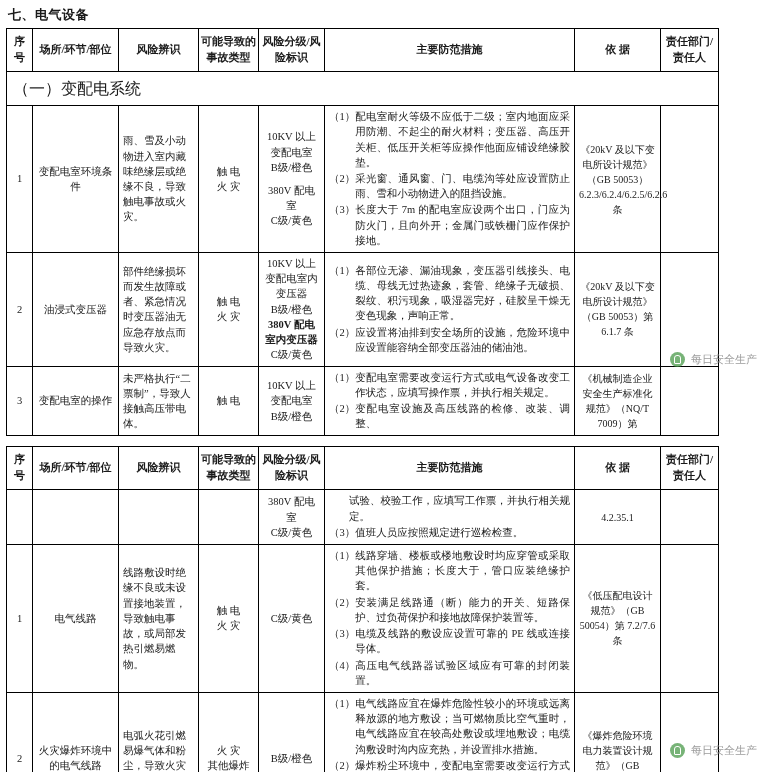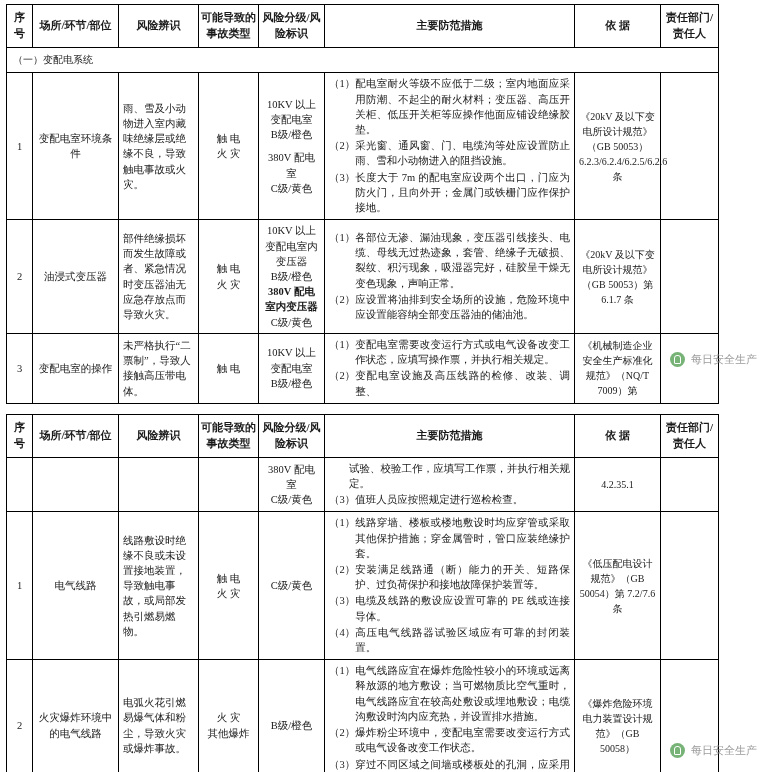--- a/index.html
+++ b/index.html
@@ -47,21 +47,21 @@
   .c-no { width: 26px; text-align: center; }
   .c-place { width: 86px; text-align: center; }
   .c-risk { width: 80px; }
   .c-type { width: 60px; text-align: center; }
   .c-grade { width: 66px; text-align: center; }
   .c-measure { width: 250px; }
   .c-basis { width: 86px; text-align: center; }
   .c-dept { width: 58px; text-align: center; }
   .subhead td {
     text-align: left;
-    font-size: 10px;
+    font-size: 16px;
     padding: 5px 6px;
   }
   .center { text-align: center; }
   .measure-list {
     margin: 0;
     padding: 0;
     list-style: none;
   }
   .measure-list li {
     display: flex;
@@ -109,20 +109,21 @@
     border-radius: 3px 3px 1px 1px;
     box-sizing: border-box;
   }
   .basis-cell { font-size: 10px; line-height: 1.5; }
 </style>
 </head>
 <body>
 
 <div class="page">
 
+  <div class="section-title">七、电气设备</div>
 
   <table>
     <colgroup>
       <col class="c-no">
         <col class="c-place">
         <col class="c-risk">
         <col class="c-type">
       <col class="c-grade">
         <col class="c-measure">
         <col class="c-basis">
@@ -289,21 +290,21 @@
         <td class="center">1</td>
         <td class="center">电气线路</td>
         <td>线路敷设时绝缘不良或未设置接地装置，导致触电事故，或局部发热引燃易燃物。</td>
         <td class="center" style="white-space:pre-line;">触 电
 火 灾</td>
         <td class="center">C级/黄色</td>
         <td>
           <ul class="measure-list">
             <li>
                 <span class="num">（1）</span>
-                <span class="txt">线路穿墙、楼板或楼地敷设时均应穿管或采取其他保护措施；穿金属管时，管口应装绝缘护套。</span>
+                <span class="txt">线路穿墙、楼板或楼地敷设时均应穿管或采取其他保护措施；长度大于，管口应装绝缘护套。</span>
               </li>
             <li>
                 <span class="num">（2）</span>
                 <span class="txt">安装满足线路通（断）能力的开关、短路保护、过负荷保护和接地故障保护装置等。</span>
               </li>
             <li>
                 <span class="num">（3）</span>
                 <span class="txt">电缆及线路的敷设应设置可靠的 PE 线或连接导体。</span>
               </li>
             <li>

